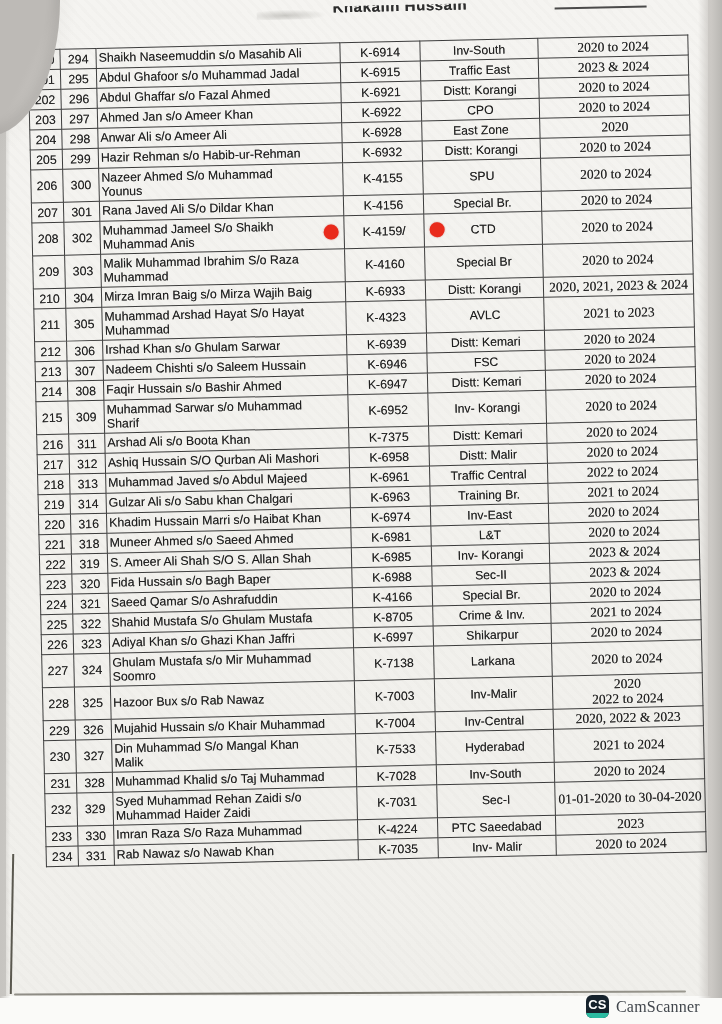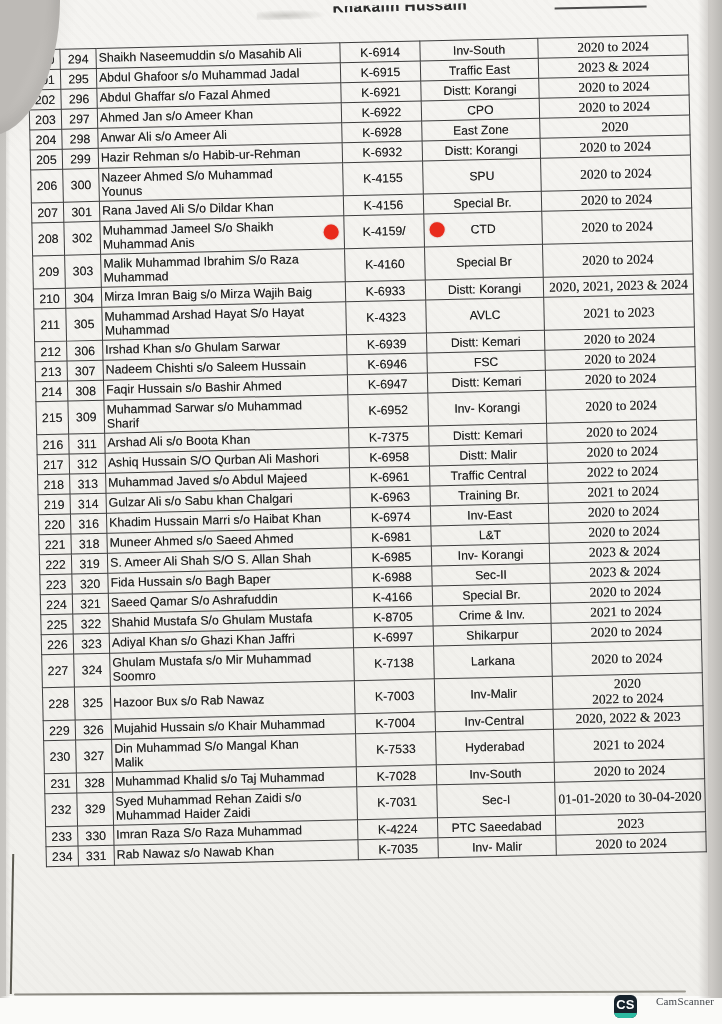--- a/index.html
+++ b/index.html
@@ -80,28 +80,28 @@
     box-shadow:inset -6px -6px 10px rgba(0,0,0,.08);
     z-index:6;
   }
   .corner-curl-soft{
     position:absolute;left:-16px;top:-14px;width:92px;height:168px;
     background:radial-gradient(ellipse at 0% 0%, rgba(150,147,142,.35), rgba(150,147,142,0) 72%);
     z-index:5;
   }
 
   
-  .watermark{position:absolute;left:614px;top:995px;display:flex;z-index:8;}
+  .watermark{position:absolute;left:586px;top:995px;display:flex;align-items:center;z-index:8;}
   .cs-badge{
     position:relative;width:23px;height:23px;border-radius:6px;background:#16222c;overflow:hidden;
     display:flex;align-items:center;justify-content:center;flex:0 0 auto;
   }
   .cs-badge .cs-text{color:#ffffff;font-weight:bold;font-size:13px;line-height:18px;margin-top:-3px;letter-spacing:.3px;}
   .cs-badge .teal{position:absolute;left:0;bottom:0;width:100%;height:5px;background:#2cbaa1;}
-  .wm-name{margin-left:19px;font-family:"Liberation Serif", serif;font-size:11px;color:#41464c;letter-spacing:.2px;}
+  .wm-name{margin-left:7px;font-family:"Liberation Serif", serif;font-size:16px;color:#41464c;letter-spacing:.2px;}
 </style>
 </head>
 <body>
 
 <div class="photo">
 
   <div class="paper"></div>
   <div class="bottom-band"></div>
   <div class="edge-right"></div>
   <div class="edge-left"></div>

